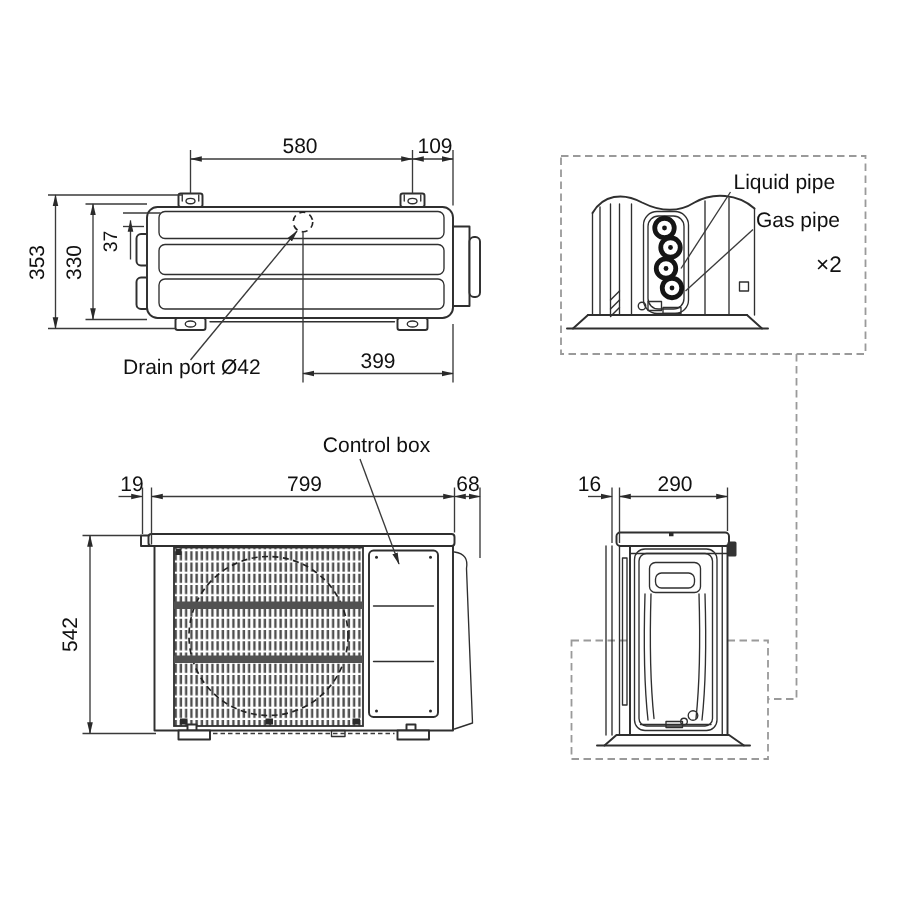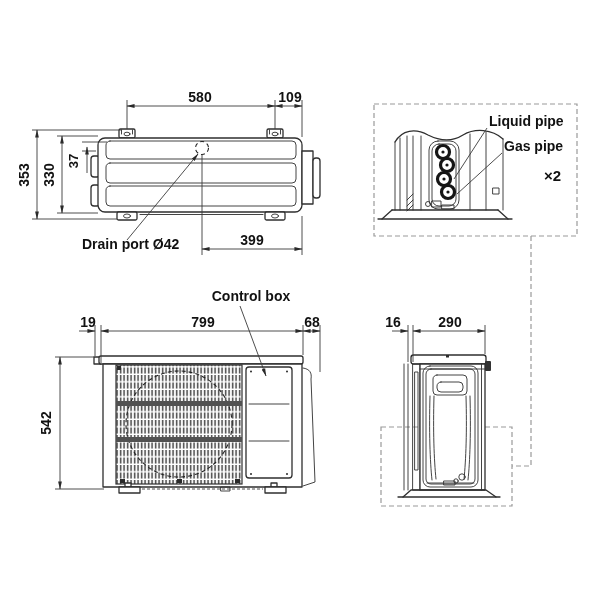--- a/index.html
+++ b/index.html
@@ -1,16 +1,16 @@
 <!DOCTYPE html>
 <html><head>
 <meta charset="utf-8">
 <style>
   html,body{margin:0;padding:0;background:#fff;}
-  .canvas{position:relative;width:600px;height:600px;background:#ffffff;overflow:hidden;font-weight:bold;}
+  .canvas{position:relative;width:600px;height:600px;background:#ffffff;overflow:hidden;}
   svg{display:block;}
   
   .ol   {stroke:#2f2f2f;fill:none;stroke-width:1.3;stroke-linejoin:round;stroke-linecap:round;}
   .olf  {stroke:#2f2f2f;fill:#ffffff;stroke-width:1.3;stroke-linejoin:round;}
   .thin {stroke:#2f2f2f;fill:none;stroke-width:0.9;stroke-linejoin:round;stroke-linecap:round;}
   .dim  {stroke:#3a3a3a;fill:none;stroke-width:0.9;stroke-linecap:butt;}
   .dark {fill:#2a2a2a;stroke:none;}
   .dashc{stroke:#222222;fill:none;stroke-width:1.1;stroke-dasharray:4 3;}
   .gbox {stroke:#9a9a9a;fill:none;stroke-width:1.2;stroke-dasharray:5 3;}
   .band {fill:#515151;stroke:none;}

